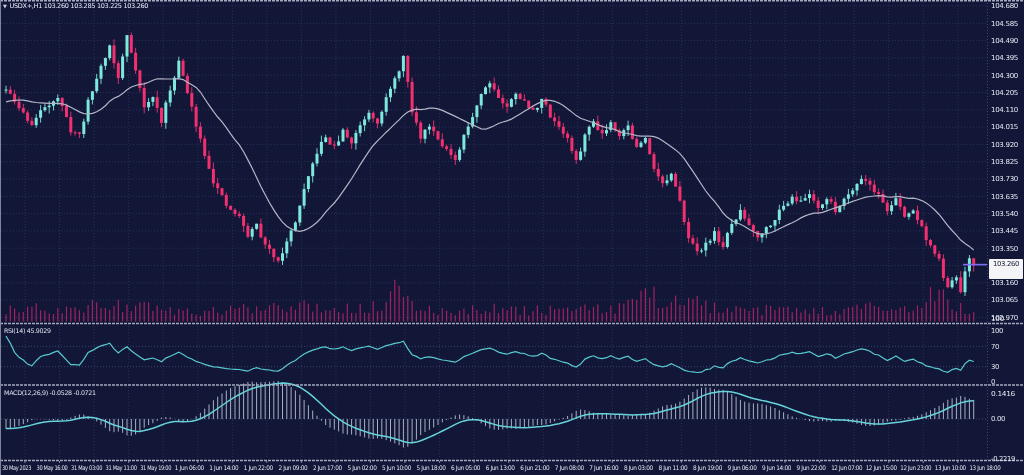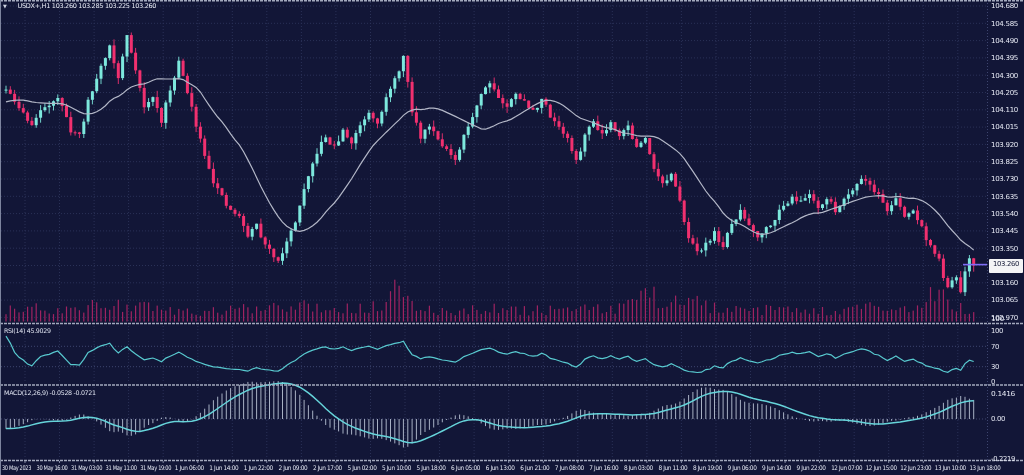--- a/index.html
+++ b/index.html
@@ -1,26 +1,26 @@
 <!DOCTYPE html>
 <html><head>
 <meta charset="utf-8">
 <style>
   html,body{margin:0;padding:0;background:#090c20;}
   #chart-window{position:relative;width:1024px;height:475px;background:#121637;overflow:hidden;
     font-family:"DejaVu Sans",sans-serif;}
   #chart-canvas{position:absolute;left:0;top:0;}
-  .title-bar{position:absolute;top:2px;left:3px;display:flex;align-items:center;gap:11px;
+  .title-bar{position:absolute;top:2px;left:3px;display:flex;align-items:center;gap:3px;
     font-size:6.5px;letter-spacing:-0.3px;color:#e9ecf6;white-space:nowrap;z-index:5;}
   .title-bar .tri{font-size:5px;color:#ccd1e0;line-height:1;}
   .ind-label{position:absolute;left:4px;font-size:6.3px;letter-spacing:-0.3px;color:#dfe3f0;
     white-space:nowrap;z-index:5;}
   #rsi-label{top:327px;}
   #macd-label{top:389px;}
-  #price-tag{position:absolute;left:989px;top:259px;width:34px;height:14px;background:#f4f4f6;
+  #price-tag{position:absolute;left:989px;top:259px;width:34px;height:20px;background:#f4f4f6;
     color:#111634;font-size:6.8px;line-height:11px;text-align:center;letter-spacing:-0.3px;
     border-radius:1px;z-index:6;}
 </style>
 </head>
 <body>
 
 <div id="chart-window">
   <svg id="chart-canvas" width="1024" height="475">
       <line x1="1" y1="6.0" x2="987" y2="6.0" stroke="#2a3157" stroke-width="1" stroke-dasharray="1 2"></line>
       <line x1="1" y1="23.3" x2="987" y2="23.3" stroke="#2a3157" stroke-width="1" stroke-dasharray="1 2"></line>

